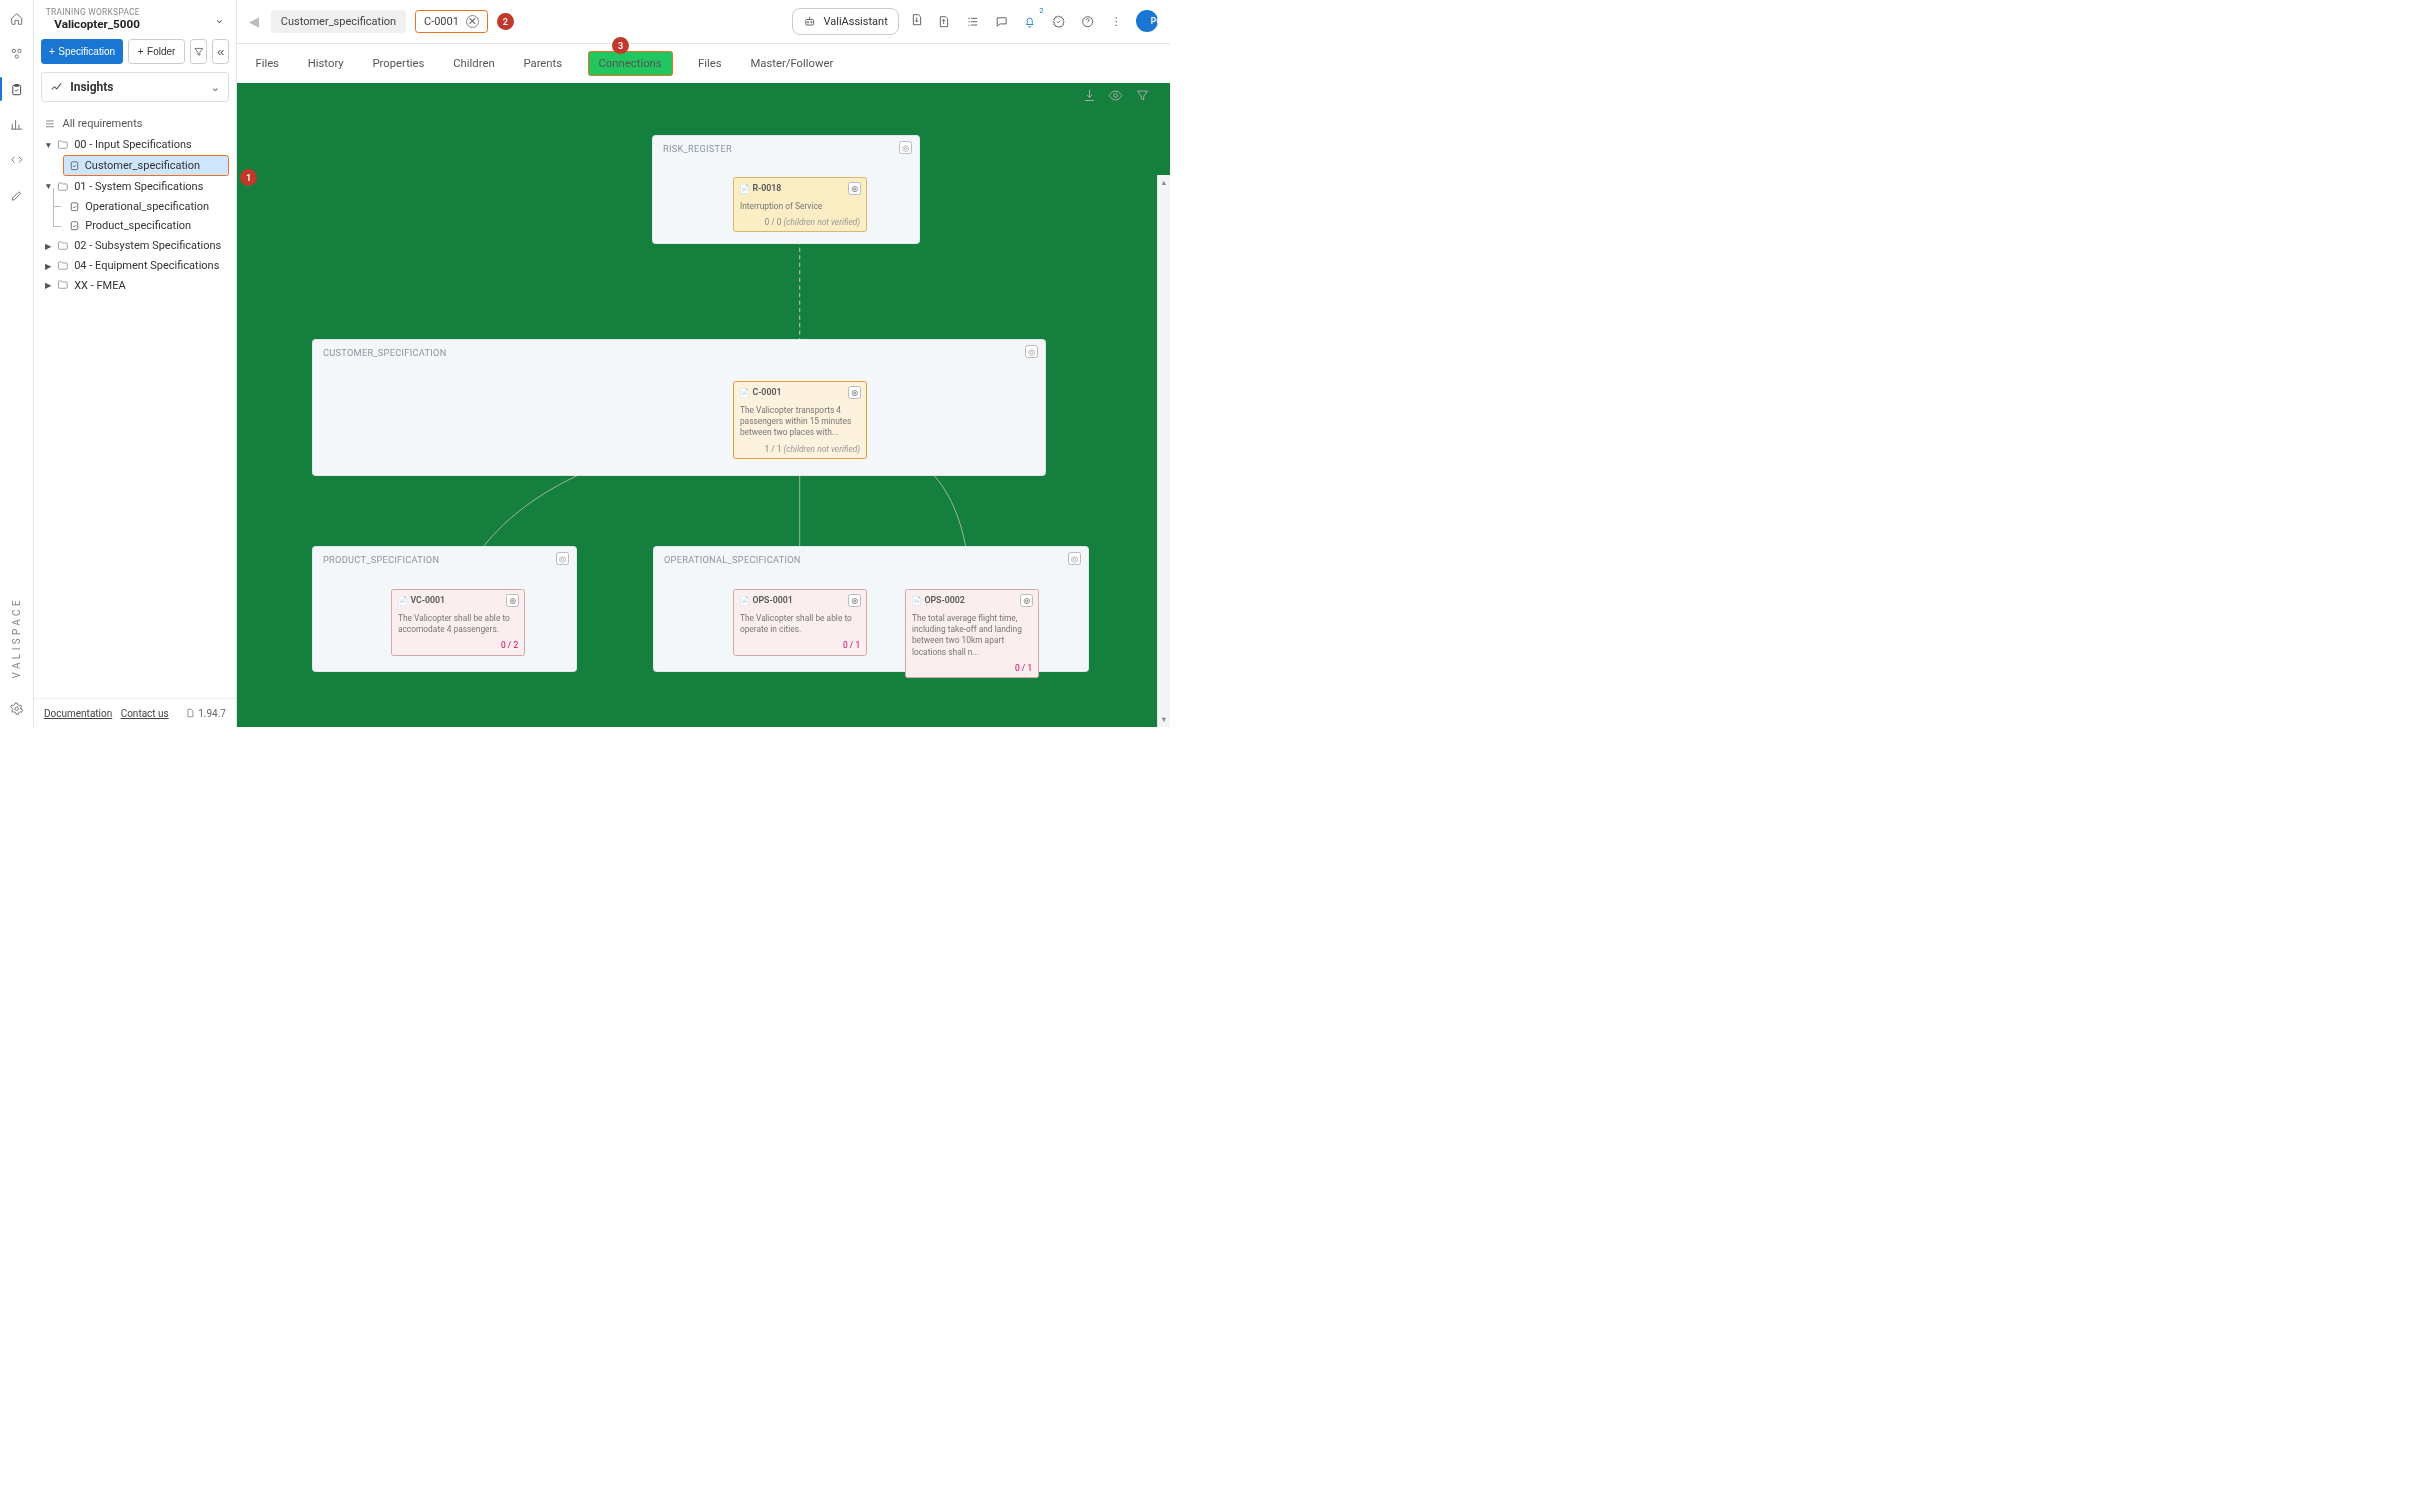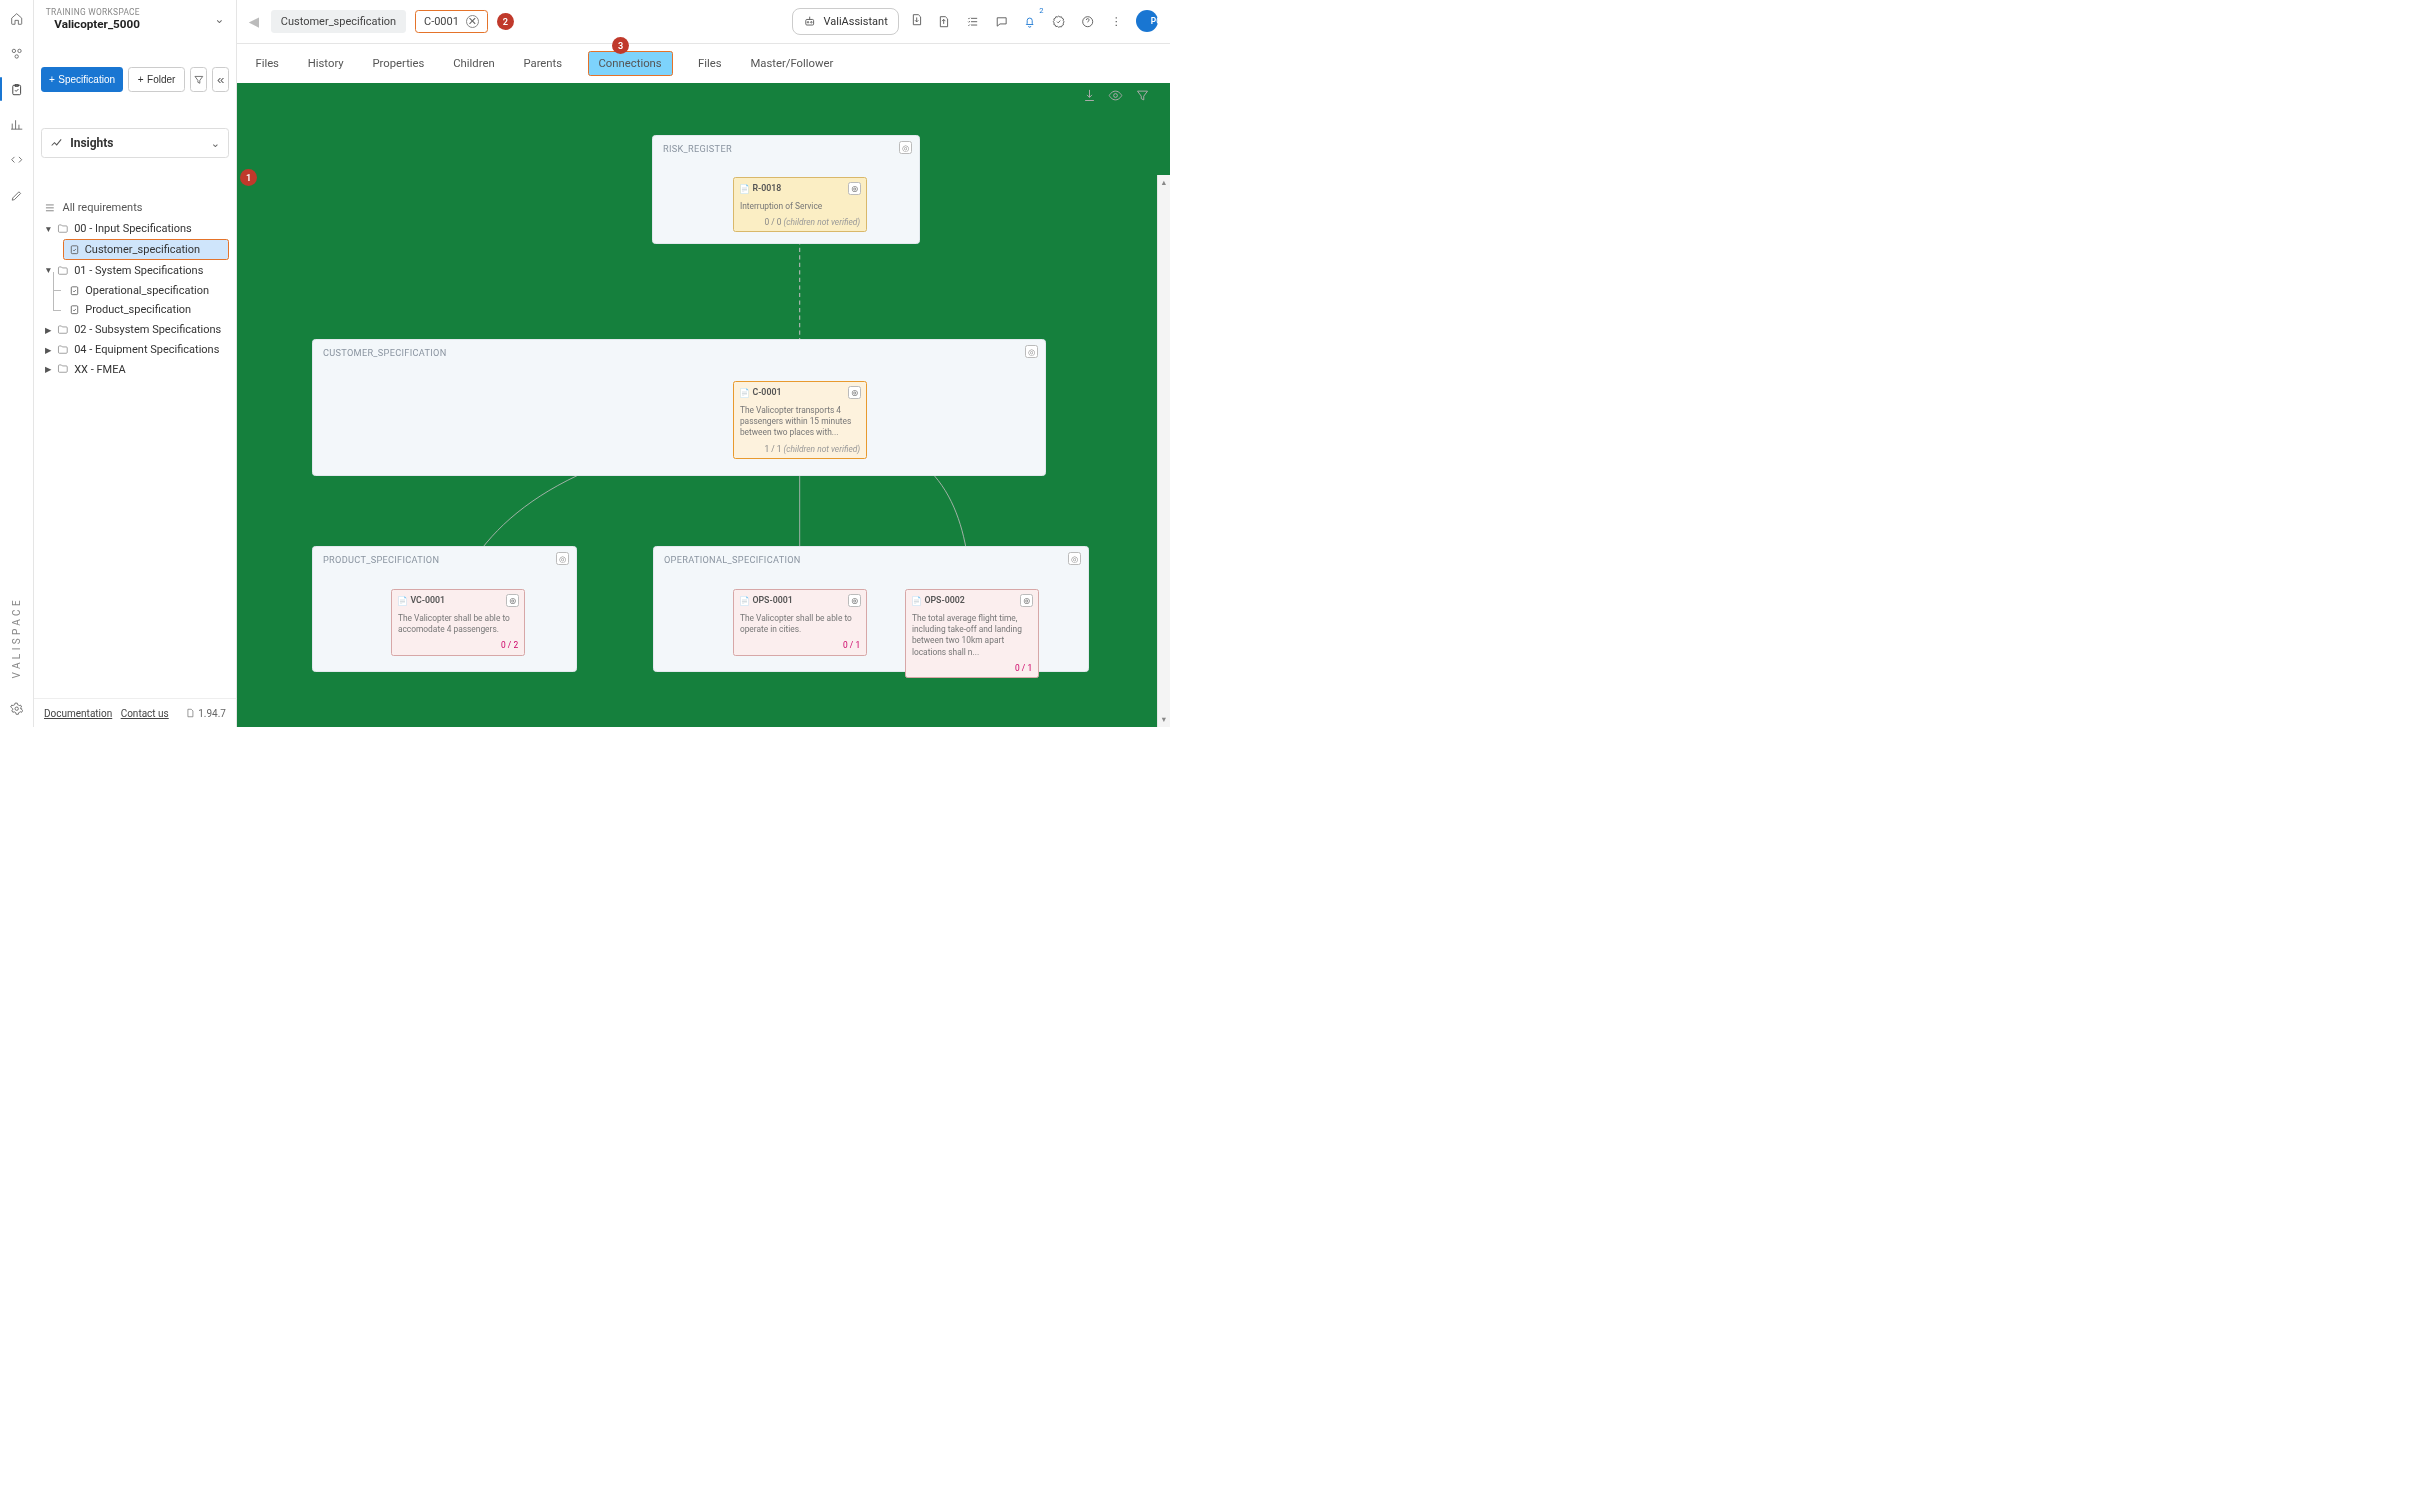--- a/index.html
+++ b/index.html
@@ -9,21 +9,21 @@
   
   
   .icon-rail { width: 34px; border-right: 0.8px solid #e5e5e5; display: flex; flex-direction: column; align-items: center; padding-top: 10px; gap: 18.4px; position: relative; }
   .icon-rail .rail-icon { width: 17px; height: 17px; color: #666; cursor: pointer; display:flex; align-items:center; justify-content:center; }
   .icon-rail .rail-icon.active { color: #333; position: relative; }
   .icon-rail .rail-icon.active::before { content:""; position:absolute; left:-8.4px; top:-3.4px; bottom:-3.4px; width:2.5px; background:#1976d2; border-radius:1.7px; }
   .rail-bottom { margin-top: auto; margin-bottom: 10px; display:flex; flex-direction:column; align-items:center; gap:11.7px;}
   .vertical-brand { writing-mode: vertical-rl; transform: rotate(180deg); font-size: 10px; letter-spacing: 3.4px; color: #888; font-weight:400; margin-bottom: 10px; }
   
   
-  .sidebar { width: 203px; border-right: 0.8px solid #e5e5e5; display: flex; flex-direction: column; gap: 28px; }
+  .sidebar { width: 203px; border-right: 0.8px solid #e5e5e5; display: flex; flex-direction: column; }
   .ws-header { padding: 6.7px 11.7px 8.4px 11.7px; display:flex; justify-content:space-between; align-items:center; }
   .ws-header .ws-label { font-size: 8.4px; color:#888; letter-spacing:0.3px; }
   .ws-header .ws-name { font-size: 11.7px; color:#222; font-weight:700;text-align:right; }
   .ws-chevron { color:#666; font-size:11.7px; }
   
   .sidebar-toolbar { display:flex; gap:5px; padding: 0 6.7px 8.4px 6.7px; }
   .btn-primary { background:#1976d2; color:#fff; border:none; border-radius:3.4px; padding: 5px 8.4px; font-size:10px; cursor:pointer; display:flex; align-items:center; gap:3.4px; }
   .btn-outline { background:#fff; border:0.8px solid #ccc; border-radius:3.4px; padding:5px 8.4px; font-size:10px; cursor:pointer; color:#333; display:flex; align-items:center; gap:3.4px;}
   .btn-icon-only { background:#fff; border:0.8px solid #ccc; border-radius:3.4px; width:23.5px; height:25px; display:flex; align-items:center; justify-content:center; color:#666; cursor:pointer; }
   
@@ -57,21 +57,21 @@
   
   .topbar-right { margin-left:auto; display:flex; align-items:center; gap:11.7px;}
   .vali-btn { border:0.8px solid #ccc; border-radius:8px; padding:5.9px 10px; font-size:11px; display:flex; align-items:center; gap:6.7px; cursor:pointer; background:#fff;}
   .top-icon { color:#555; cursor:pointer; display:flex; align-items:center; justify-content:center; width:17px; height:17px; position:relative;}
   .top-icon.bell { color:#1976d2; }
   .bell-badge { position:absolute; top:-6.7px; right:-5px; font-size:7.5px; color:#1976d2; }
   .avatar { width:22px; height:22px; border-radius:50%; background:#1976d2; color:#fff; font-size:8.4px; display:flex; align-items:center; justify-content:center; font-weight:600;padding-left:18px;}
   
   .tabbar { height:39px; display:flex; align-items:center; gap:22px; padding: 0 15px; position:relative;}
   .tab { font-size:11.3px; color:#555; cursor:pointer; padding:5px 3.4px;}
-  .tab.boxed { border:1.7px solid #e4732a; border-radius:2.5px; padding:5px 10px; background:#7dd3fc;}
+  .tab.boxed { border:1.7px solid #e4732a; border-radius:2.5px; padding:5px 10px; background:#22c55e;}
   
   .canvas-wrap { flex:1; position:relative; background:#15803d; }
   .canvas-toolbar { position:absolute; top:5px; right:20px; display:flex; gap:11.7px; color:#aaa;}
   .canvas-toolbar .ct-icon { cursor:pointer; }
   
   .canvas { position:absolute; inset:0; }
   
   .group-box { position:absolute; background:#f3f7fa; border:0.8px solid #e3e9ee; border-radius:3.4px; }
   .group-label { position:absolute; top:6.7px; left:10px; font-size:9.2px; color:#8a94a0; letter-spacing:0.3px;}
   .group-icon { position:absolute; top:5px; right:6.7px; width:13.4px; height:13.4px; border:0.8px solid #bbb; border-radius:2.5px; display:flex; align-items:center; justify-content:center; font-size:8.4px; color:#888; background:#fff;}

